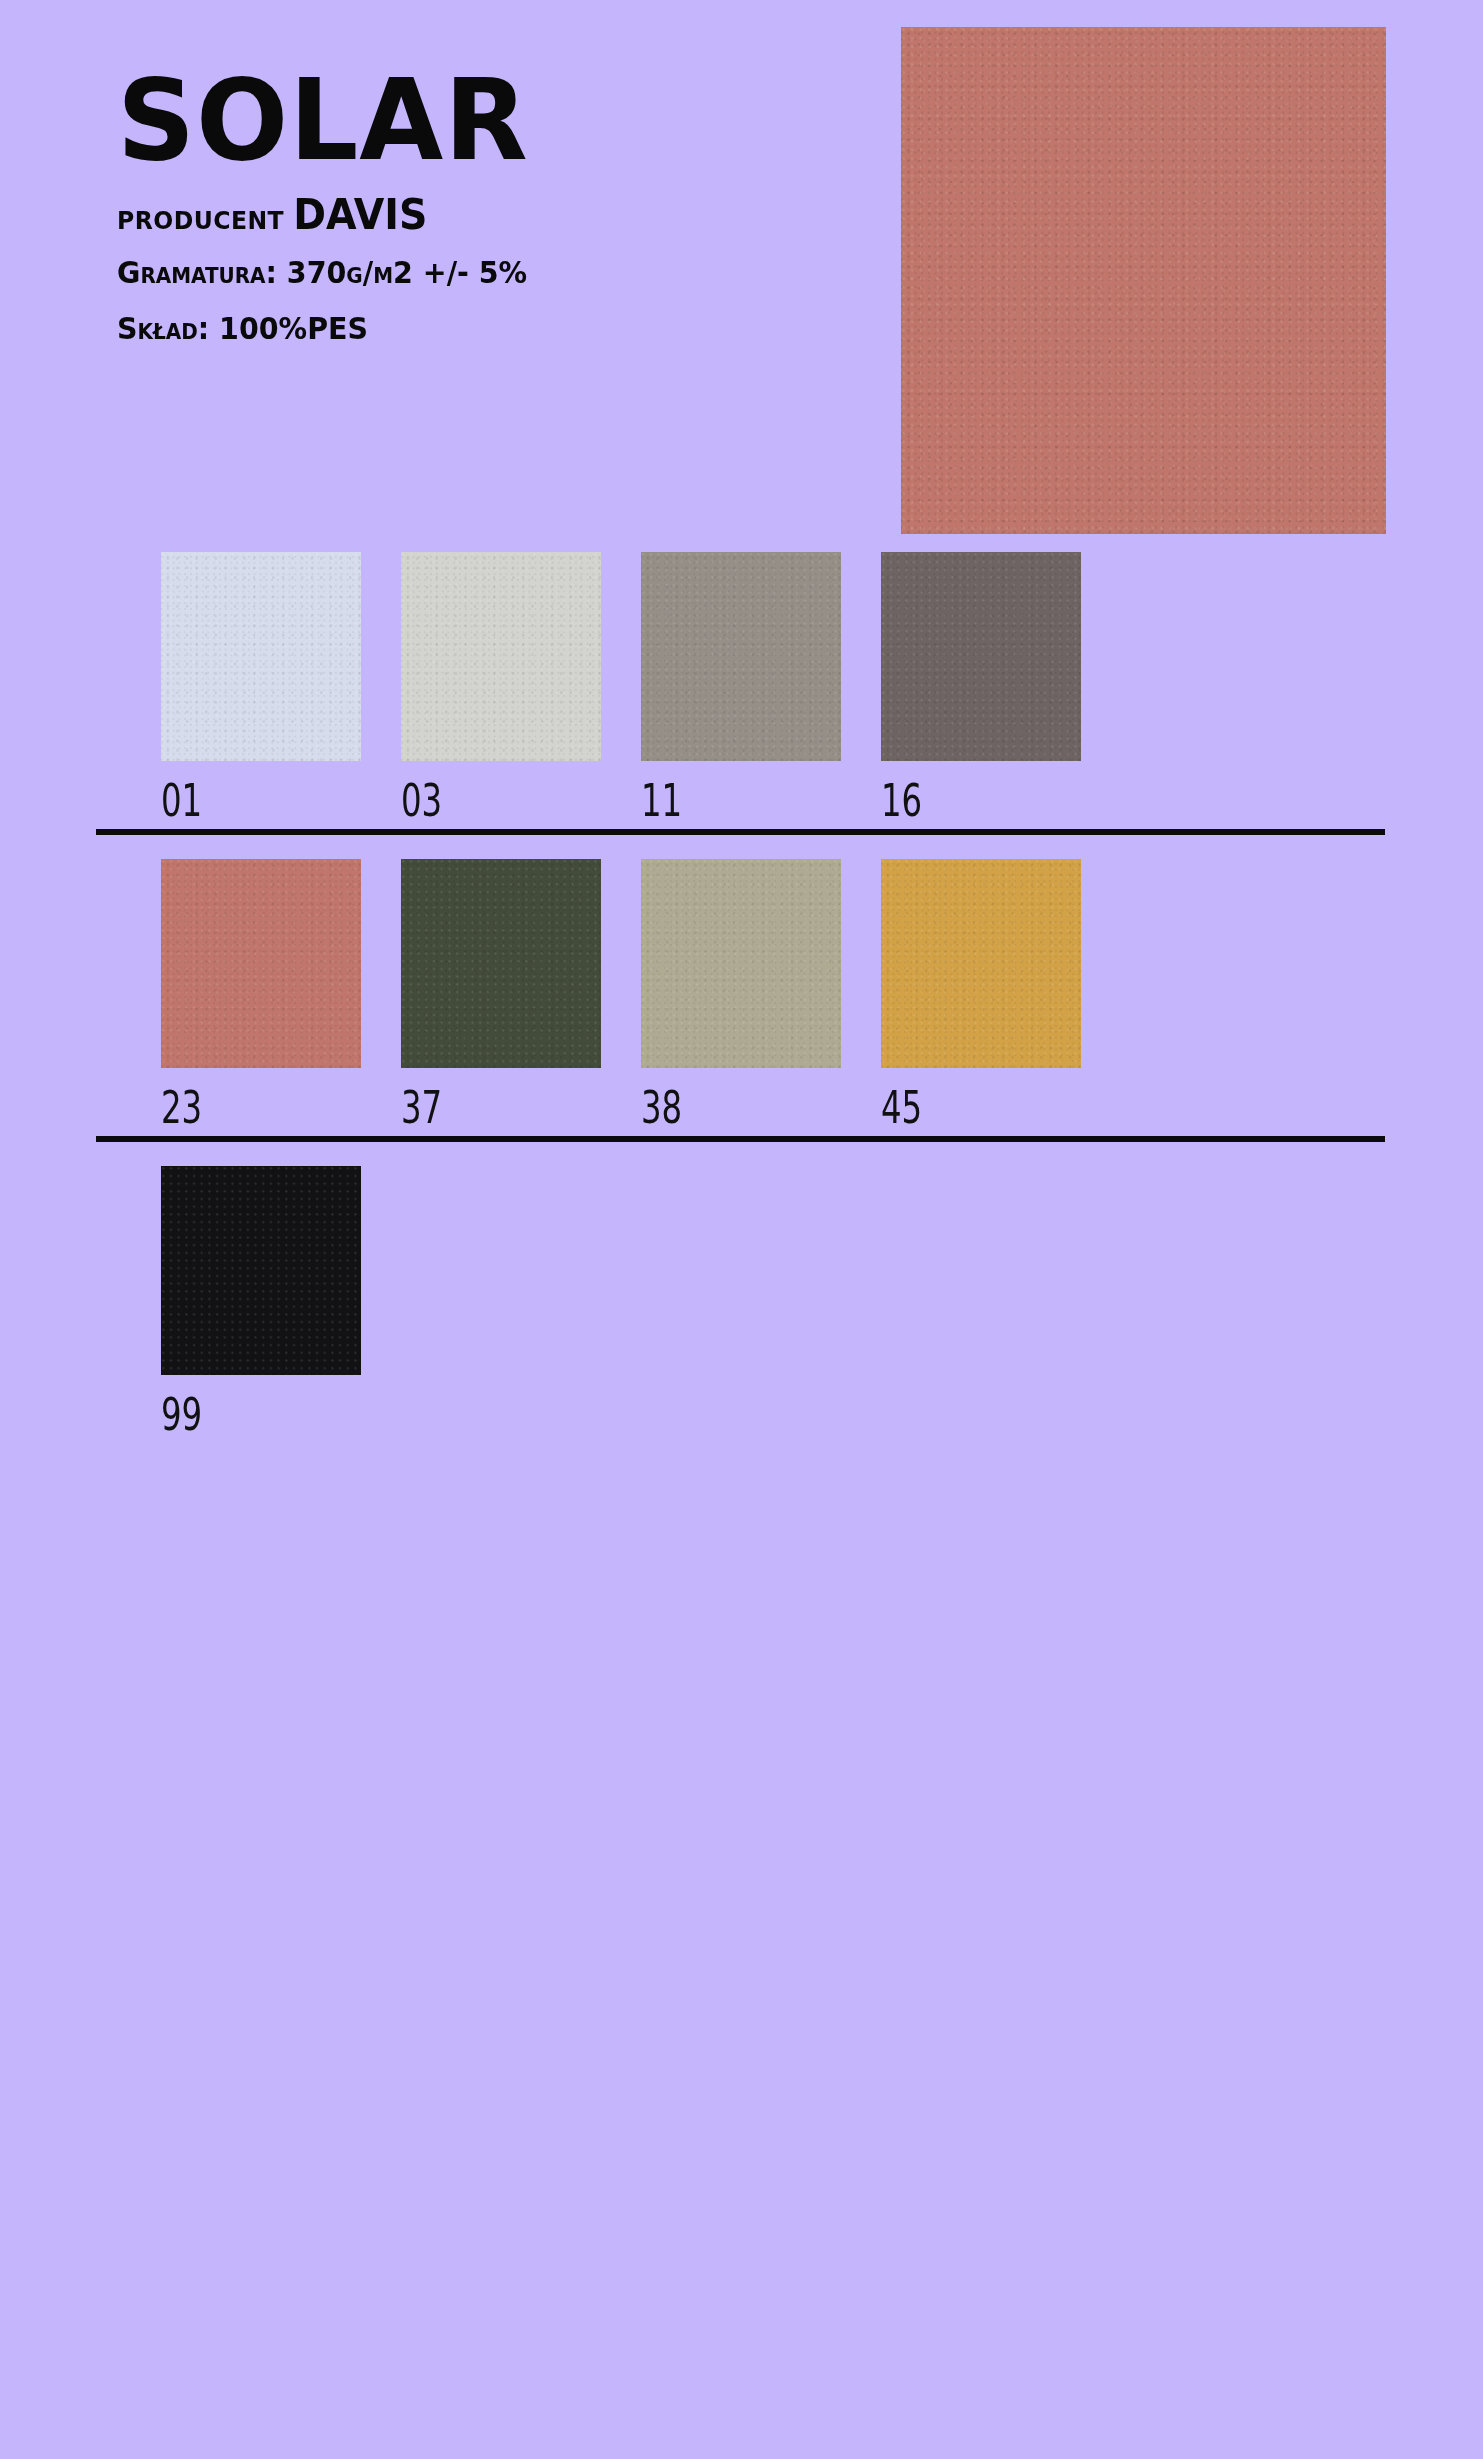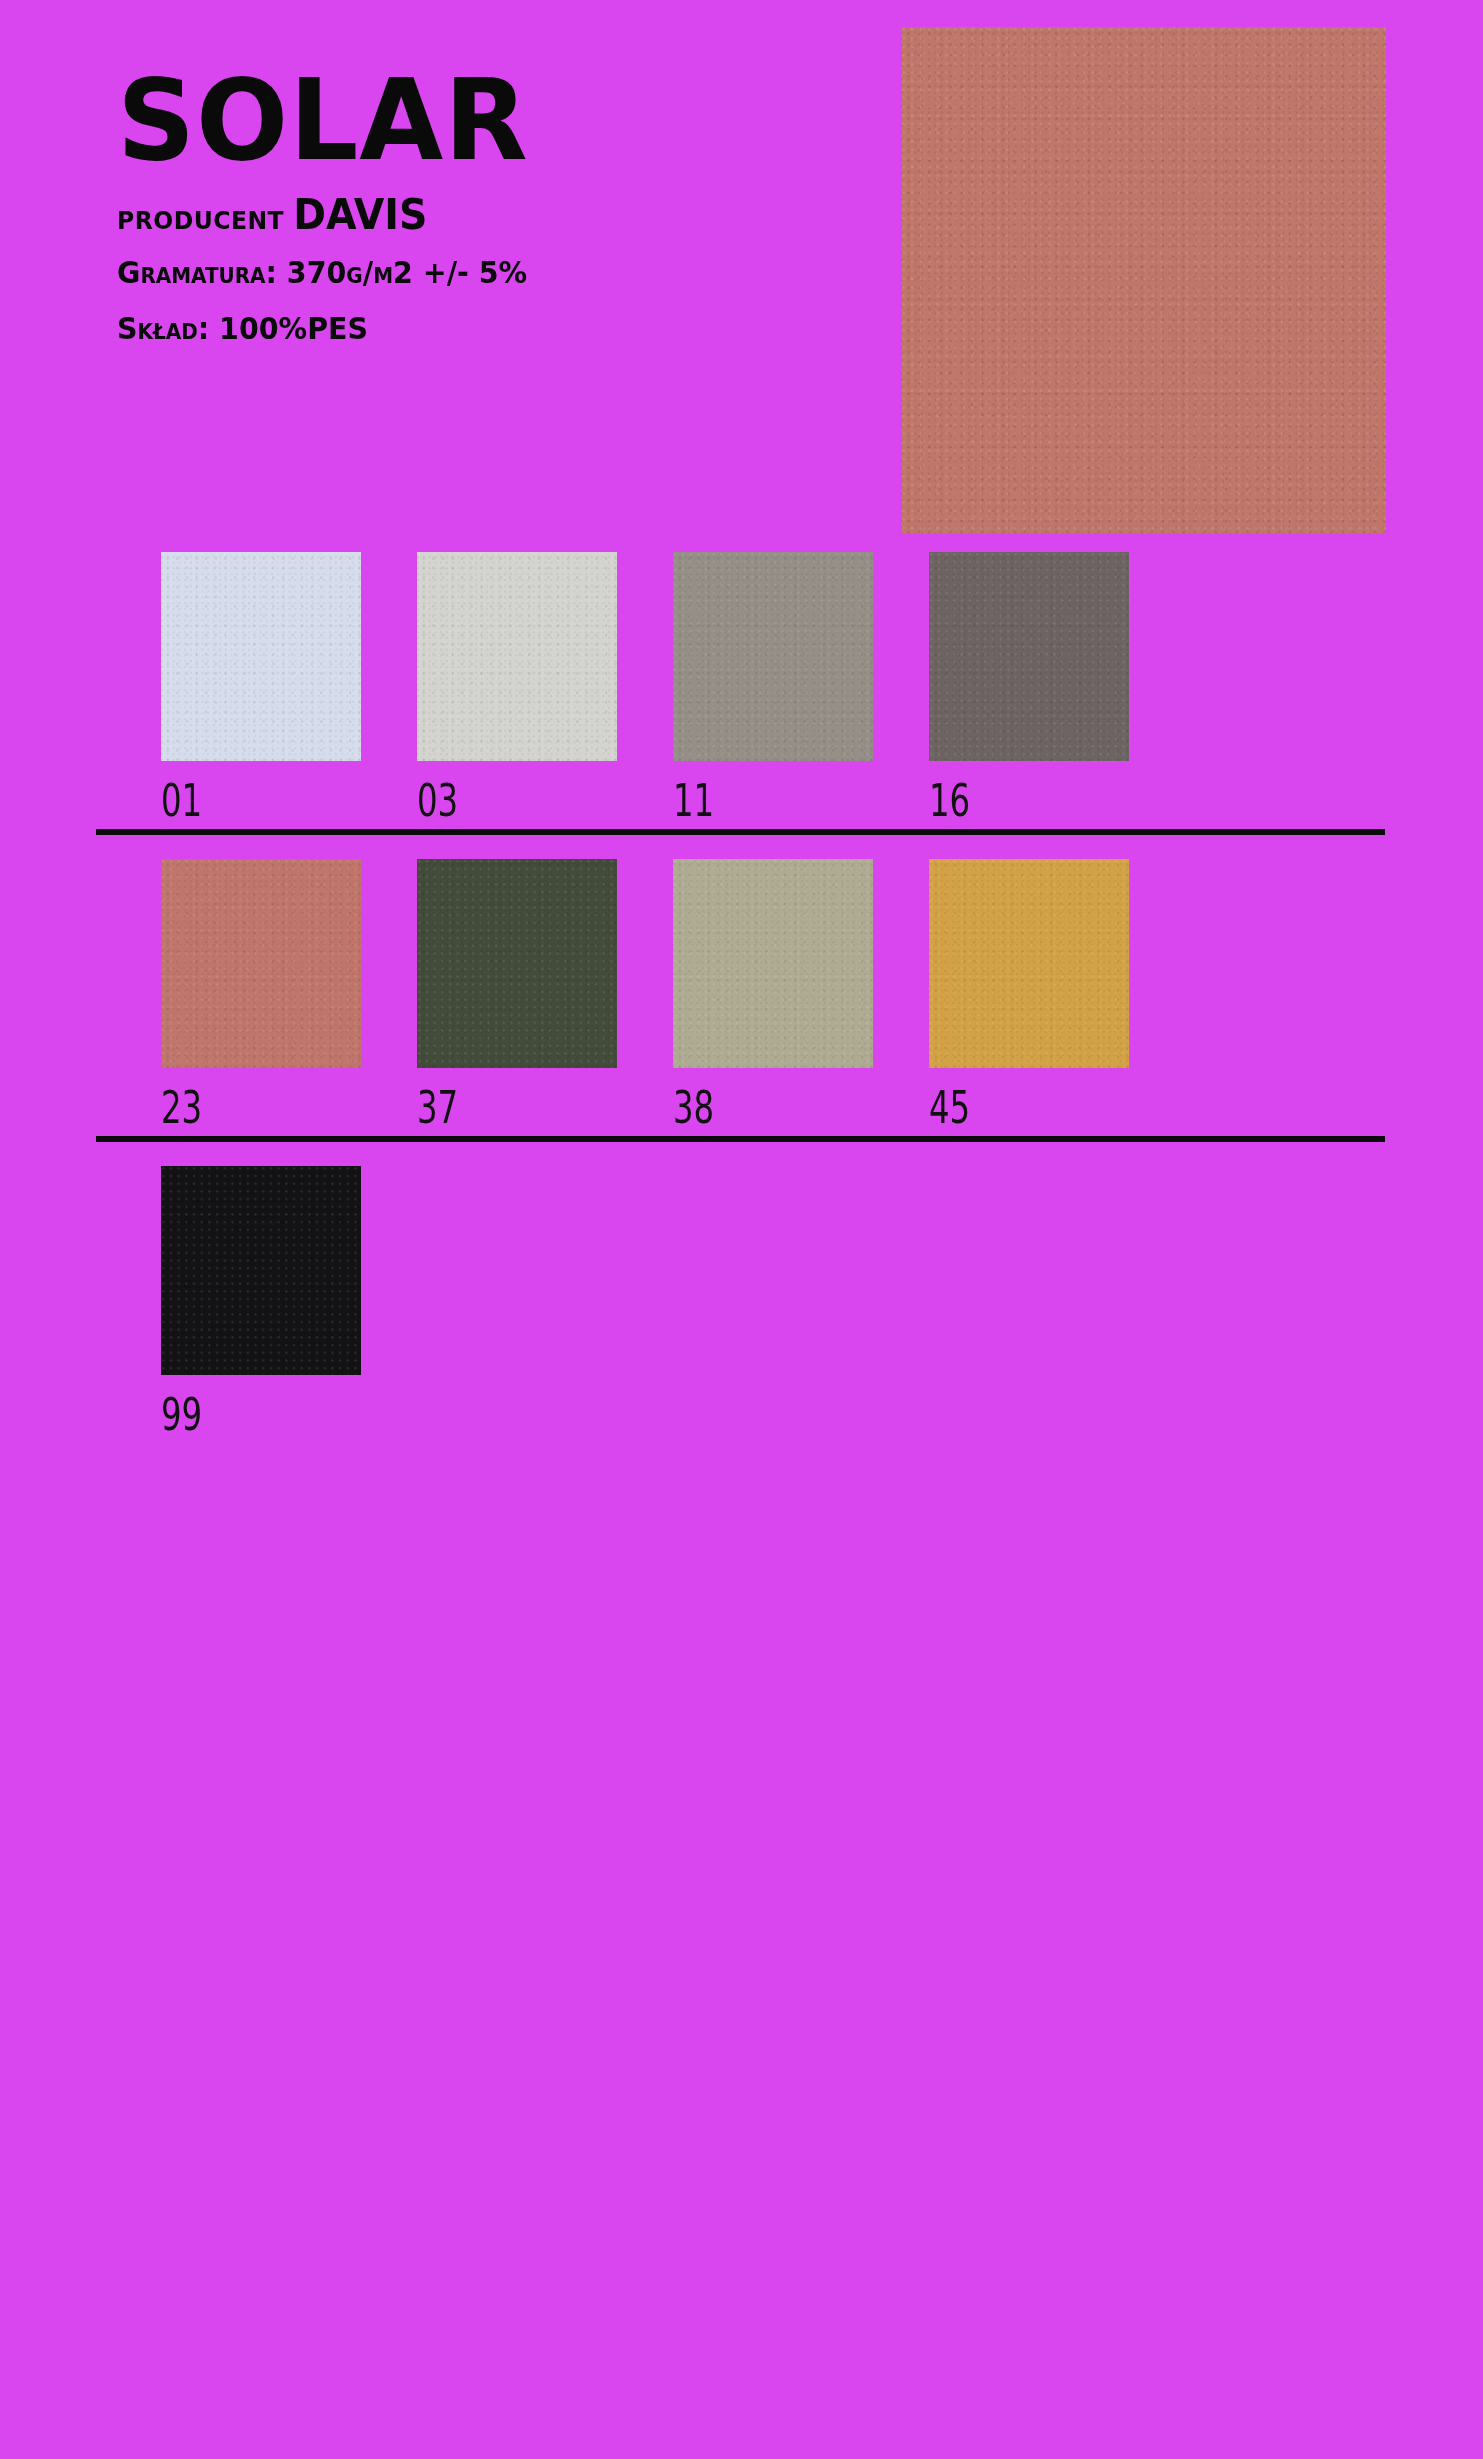--- a/index.html
+++ b/index.html
@@ -12,21 +12,21 @@
     height: 2459px;
     position: relative;
     font-family: "Liberation Sans", sans-serif;
     -webkit-font-smoothing: antialiased;
     overflow: hidden;
   }
 
   .card {
     position: absolute;
     inset: 0;
-    background: #d946ef;
+    background: #c4b5fd;
   }
 
   
   .header {
     position: absolute;
     left: 117px;
     top: 67px;
     width: 749px;
   }
   .brand-title {
@@ -106,21 +106,21 @@
   .swatch-row {
     position: relative;
     height: 307px;
   }
   .row-cells {
     position: absolute;
     left: 161px;
     top: 0;
     width: 1201px;
     display: flex;
-    gap: 16px;
+    gap: 0;
   }
   .cell {
     width: 240px;
     display: block;
   }
   .chip {
     width: 200px;
     height: 209px;
     display: block;
   }

